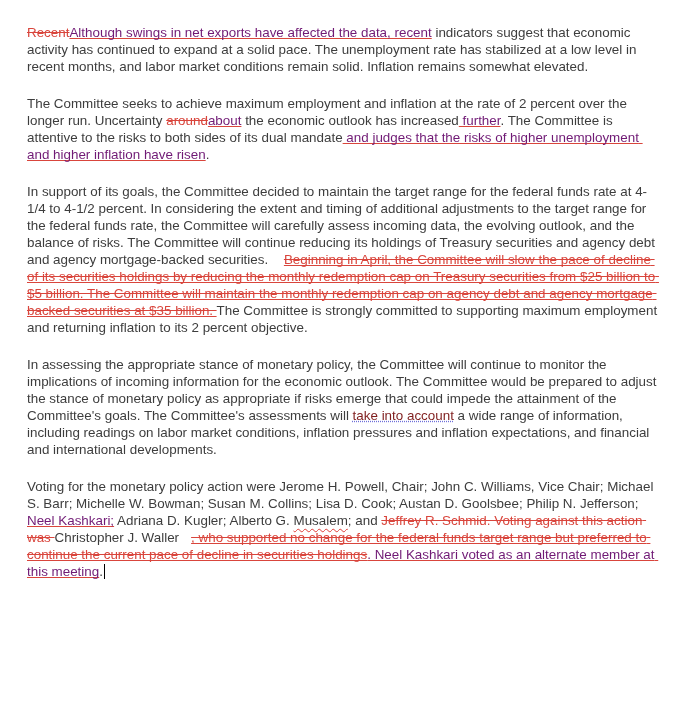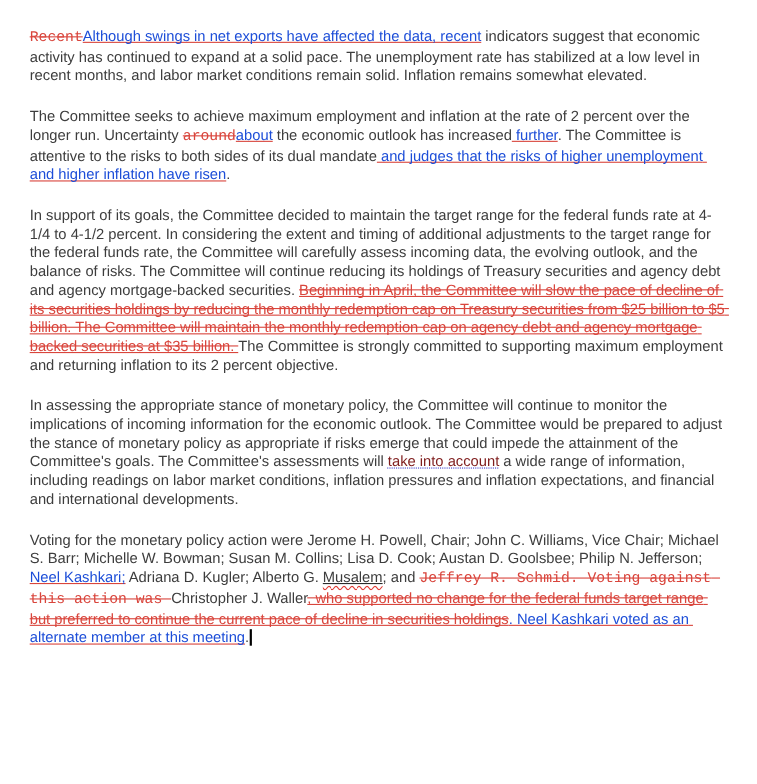--- a/index.html
+++ b/index.html
@@ -9,47 +9,46 @@
     font-size:13.4px;line-height:17px;color:#3d3d3d;
     -webkit-font-smoothing:antialiased;
   }
   .doc{padding:24px 27px 0 27px;cursor:text;}
   .para{margin:0 0 20px 0;text-align:left;}
   .run{white-space:pre-wrap;}
   .del{
     color:#d9453c;
     text-decoration:line-through;
     text-decoration-color:#d9453c;
-    font-family:Liberation Mono, monospace;
   }
   .ins{
-    color:#1d4ed8;
+    color:#701a75;
     text-decoration:underline;
     text-decoration-color:#d9453c;
     text-decoration-skip-ink:none;
   }
   .delins{
     color:#d9453c;
     text-decoration:underline line-through;
     text-decoration-color:#d9453c;
     text-decoration-skip-ink:none;
+    margin-left:12px;
   }
   .blue-u{
     color:#3d3d3d;
     text-decoration-color:#3b82e0;
     text-decoration-skip-ink:none;
   }
   .dotted-u{
     color:#7f1d1d;
     text-decoration:underline dotted #6f6fd8;
     text-decoration-skip-ink:none;
   }
   .spell{
     color:#3d3d3d;
-    text-decoration:underline;
     text-decoration-color:#2b2b2b;
     text-decoration-skip-ink:none;
   }
   .squiggle{
     text-decoration:underline wavy #e03c36;
     text-decoration-thickness:1px;
     text-underline-offset:3px;
     text-decoration-skip-ink:none;
   }
   .caret{

